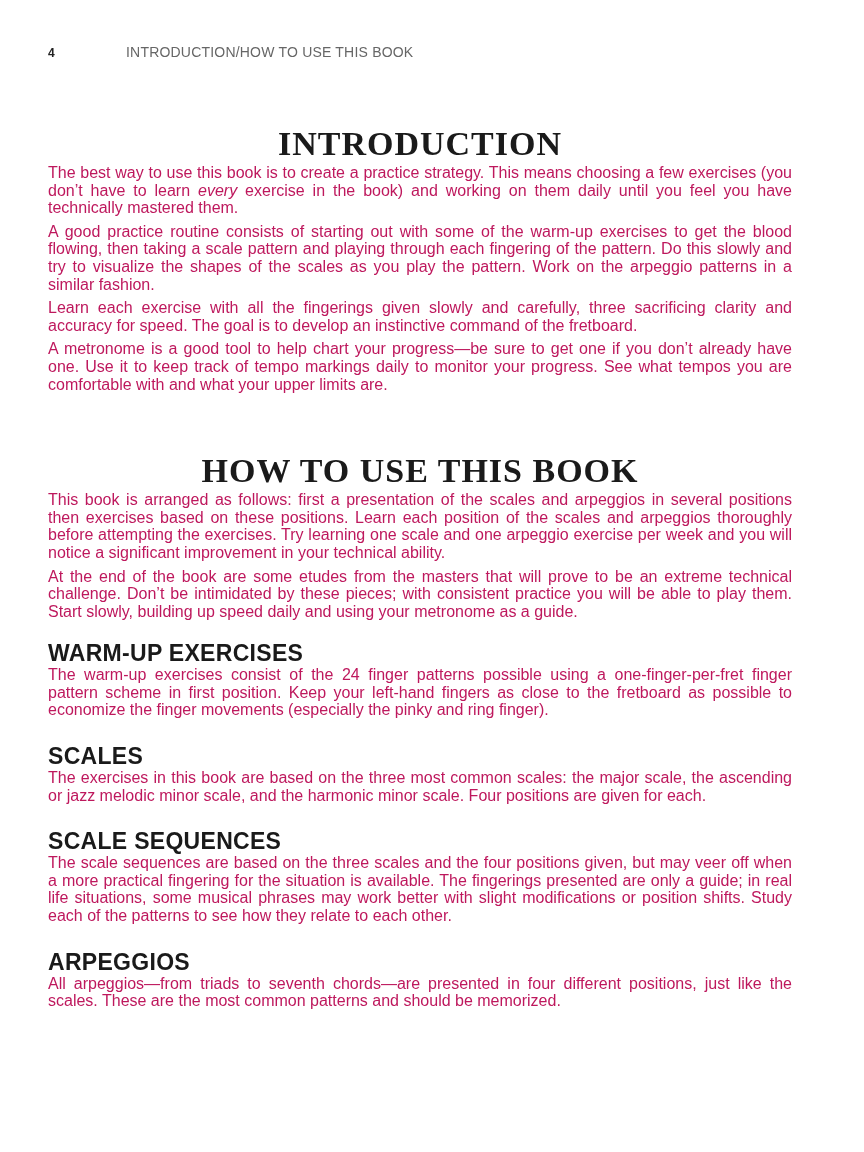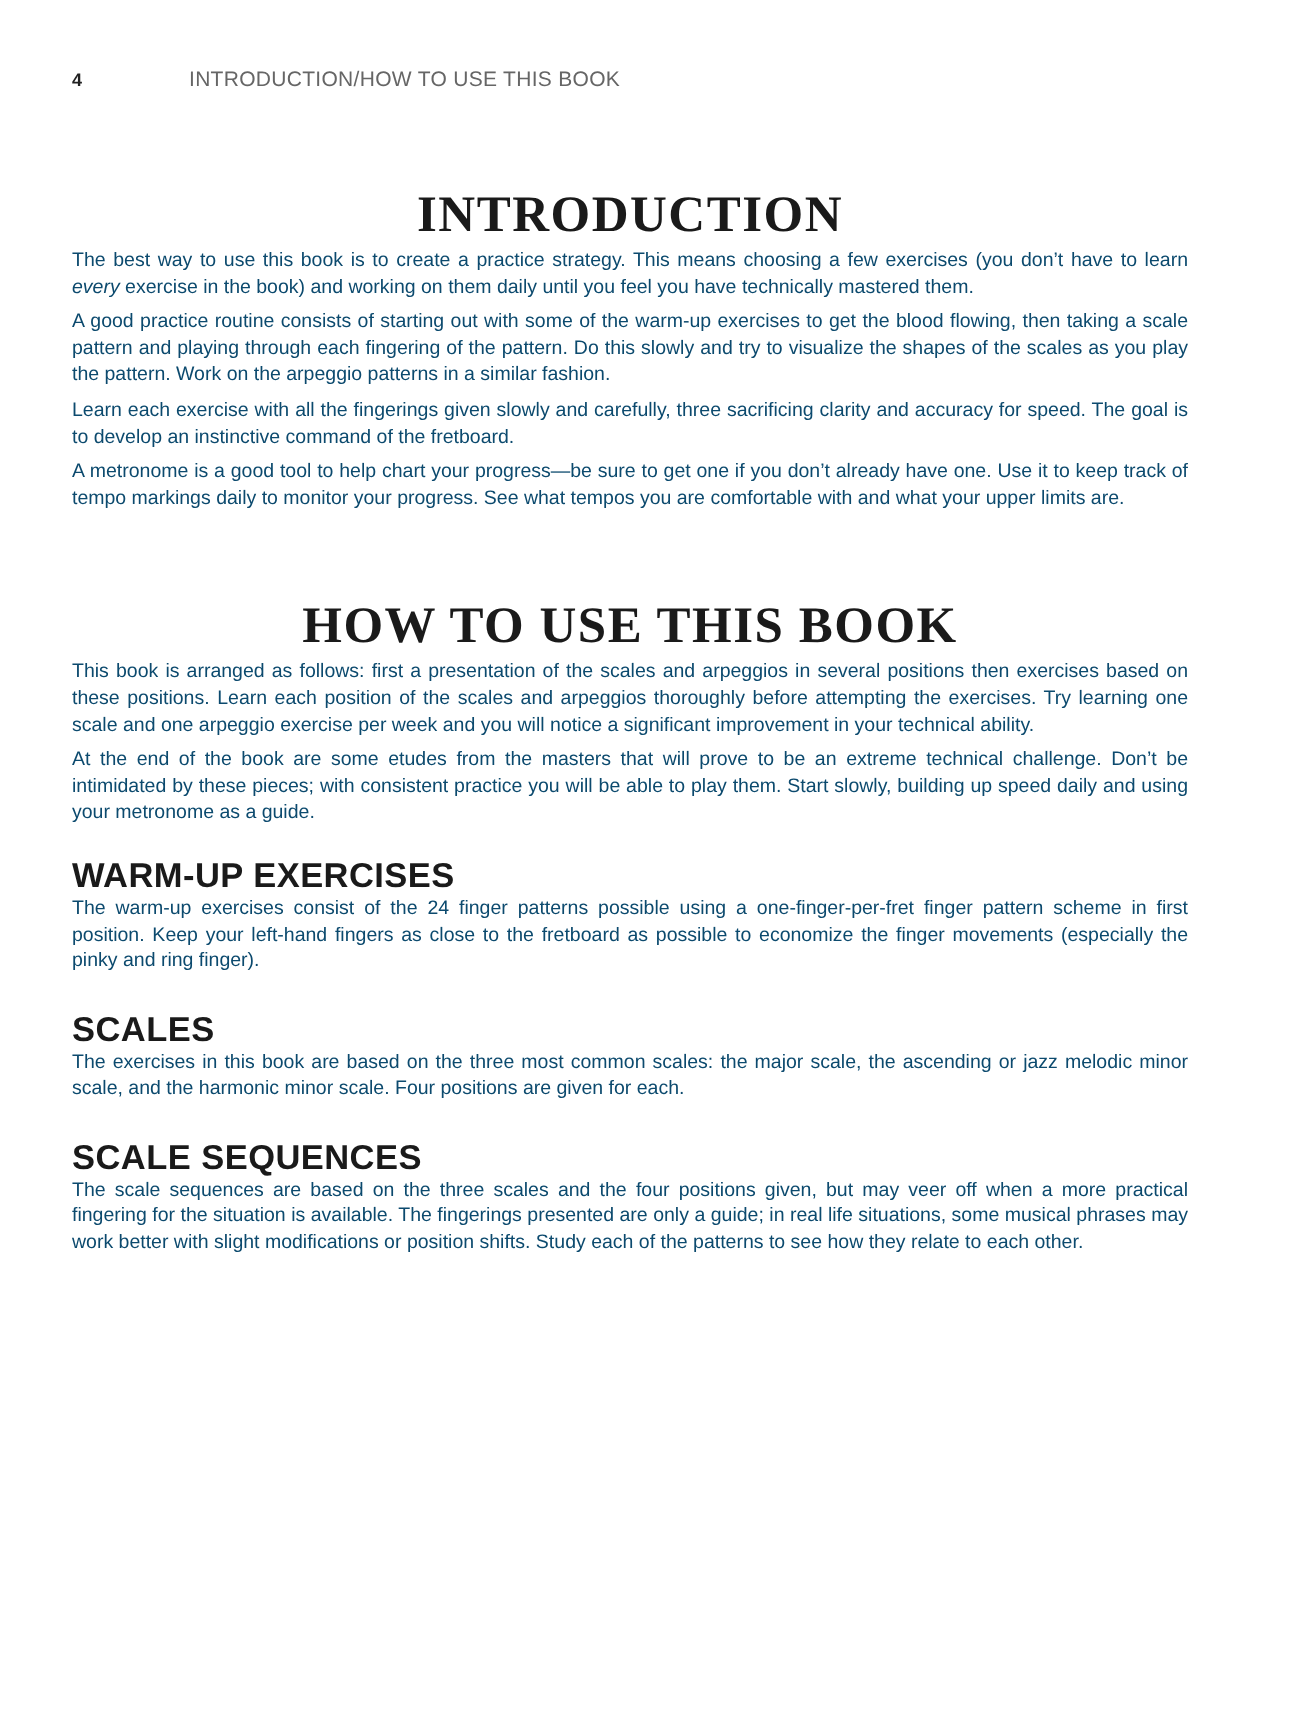--- a/index.html
+++ b/index.html
@@ -49,25 +49,25 @@
       font-family: "Liberation Serif", "DejaVu Serif", serif;
       font-weight: bold;
       font-size: 34px;
       letter-spacing: 1px;
       text-align: center;
       margin: 0;
       line-height: 40px;
       color: #1a1a1a;
     }
     .para {
-      font-size: 13px;
+      font-size: 16px;
       line-height: 17.6px;
       margin: 0 0 6px 0;
       text-align: justify;
-      color: #0c4a6e;
+      color: #be185d;
     }
     .para em { font-style: italic; }
     .section-intro { margin-bottom: 0; }
     .section-how { margin-top: 58px; }
     .sub-heading {
       font-family: "Liberation Sans", sans-serif;
       font-weight: bold;
       font-size: 23px;
       line-height: 26px;
       margin: 0;
@@ -112,14 +112,18 @@
   <section class="subsection s-scales">
     <h2 class="sub-heading">SCALES</h2>
     <p class="para">The exercises in this book are based on the three most common scales: the major scale, the ascending or jazz melodic minor scale, and the harmonic minor scale. Four positions are given for each.</p>
   </section>
 
   <section class="subsection s-seq">
     <h2 class="sub-heading">SCALE SEQUENCES</h2>
     <p class="para">The scale sequences are based on the three scales and the four positions given, but may veer off when a more practical fingering for the situation is available. The fingerings presented are only a guide; in real life situations, some musical phrases may work better with slight modifications or position shifts. Study each of the patterns to see how they relate to each other.</p>
   </section>
 
+  <section class="subsection s-arp">
+    <h2 class="sub-heading">ARPEGGIOS</h2>
+    <p class="para">All arpeggios—from triads to seventh chords—are presented in four different positions, just like the scales. These are the most common patterns and should be memorized.</p>
+  </section>
 
 </div>
 
 </body></html>

